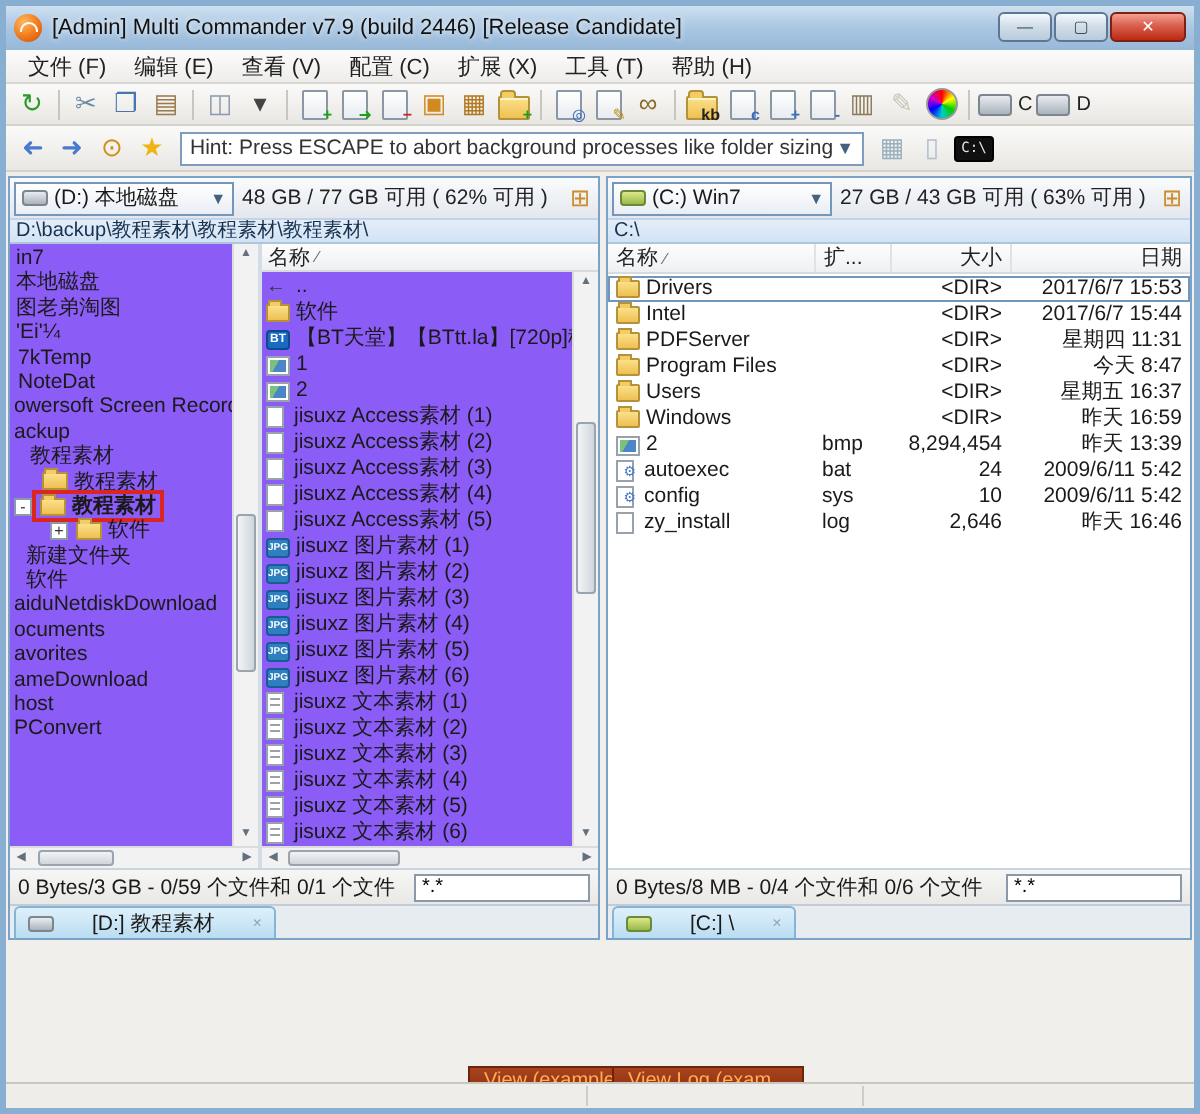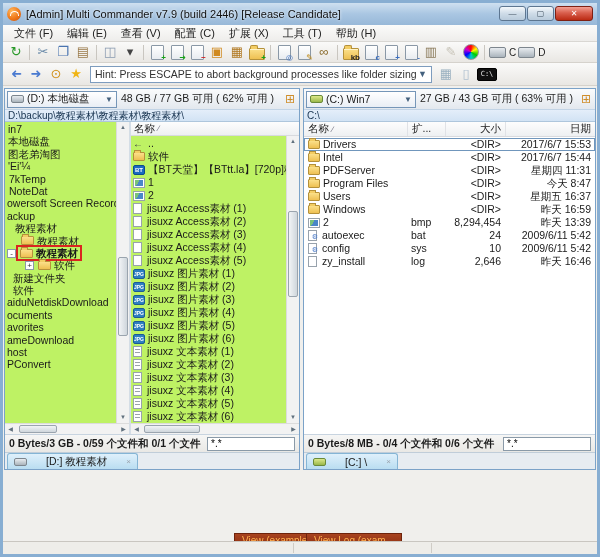--- a/index.html
+++ b/index.html
@@ -58,21 +58,21 @@
   .tbitem.cmd { background:#101010; border:1px solid #000; height:13px; min-width:20px; }
   .tbitem.cmd .lbl { color:#e8e8e8; font-size:7px; font-family:"DejaVu Sans Mono",monospace; }
   .tbitem.flip .glyph { transform:scaleX(-1); display:inline-block; }
   .hintbox { width:342px; height:17px; background:#fff; border:1px solid #7d9cbe; margin:0 4px;
              display:flex; align-items:center; padding:0 4px; font-size:10.5px; color:#333; }
   .hintbox .hinttext { flex:1; white-space:nowrap; overflow:hidden; }
   .hintbox .dd { color:#44617e; font-size:9px; }
 
   
   .panels { flex:0 0 367px; display:flex; gap:3px; padding:2px 1px 0 1px; background:#f0efec; }
-  .panel { border:1px solid #7ba2c8; background:#bef264; display:flex; flex-direction:column; }
+  .panel { border:1px solid #7ba2c8; background:#8b5cf6; display:flex; flex-direction:column; }
   .panel.left { width:296px; flex:0 0 296px; }
   .panel.right { flex:1; }
 
   .drivebar { height:20px; flex:0 0 20px; background:linear-gradient(#fafbfc,#e3e8ee);
               display:flex; align-items:center; padding:1px 2px; gap:4px; }
   .drivesel { height:17px; border:1px solid #7596b8; background:linear-gradient(#fff,#e9eef5);
               display:flex; align-items:center; padding:0 3px; gap:3px; min-width:110px; }
   .dicon { width:13px; height:8px; border-radius:2px; border:1px solid #7d868e;
            background:linear-gradient(#e8ecf0,#aab4bc); flex:0 0 13px; }
   .dicon.sys { background:linear-gradient(#dce88a,#9ab84a); border-color:#6a8a3a; }
@@ -167,21 +167,21 @@
   .frow.focused { outline:1px solid #7096bc; outline-offset:-1px; }
   .cell { padding:0 4px; white-space:nowrap; overflow:hidden; }
   .cell.name { flex:1; display:flex; align-items:center; }
   .cell.ext { width:38px; flex:0 0 38px; }
   .cell.size { width:60px; flex:0 0 60px; text-align:right; }
   .cell.date { width:90px; flex:0 0 90px; text-align:right; }
 
   
   .pstatus { height:18px; flex:0 0 18px; border-top:1px solid #c8d4e0; background:linear-gradient(#f6f6f5,#e9e8e5);
              display:flex; align-items:center; padding:0 4px; font-size:10.5px; gap:4px; }
-  .pstatus .stext { flex:1; white-space:nowrap; overflow:hidden;font-weight:bold; }
+  .pstatus .stext { flex:1; white-space:nowrap; overflow:hidden; }
   .filter { width:88px; height:14px; border:1px solid #8a9aa8; font-size:10px; padding:0 3px;
             font-family:inherit; flex:0 0 88px; }
   .tabsrow { height:17px; flex:0 0 17px; background:#e7ecf1; border-top:1px solid #c0cdd9;
              display:flex; align-items:flex-end; padding-left:2px; }
   .tab { height:16px; display:flex; align-items:center; gap:19px; padding:0 6px;
          background:linear-gradient(#dff0fb,#b9ddf1); border:1px solid #85b5d5; border-bottom:none;
          border-radius:3px 3px 0 0; font-size:10.5px; }
   .tab .tx { color:#9aa4ae; font-size:8px; }
 
   

